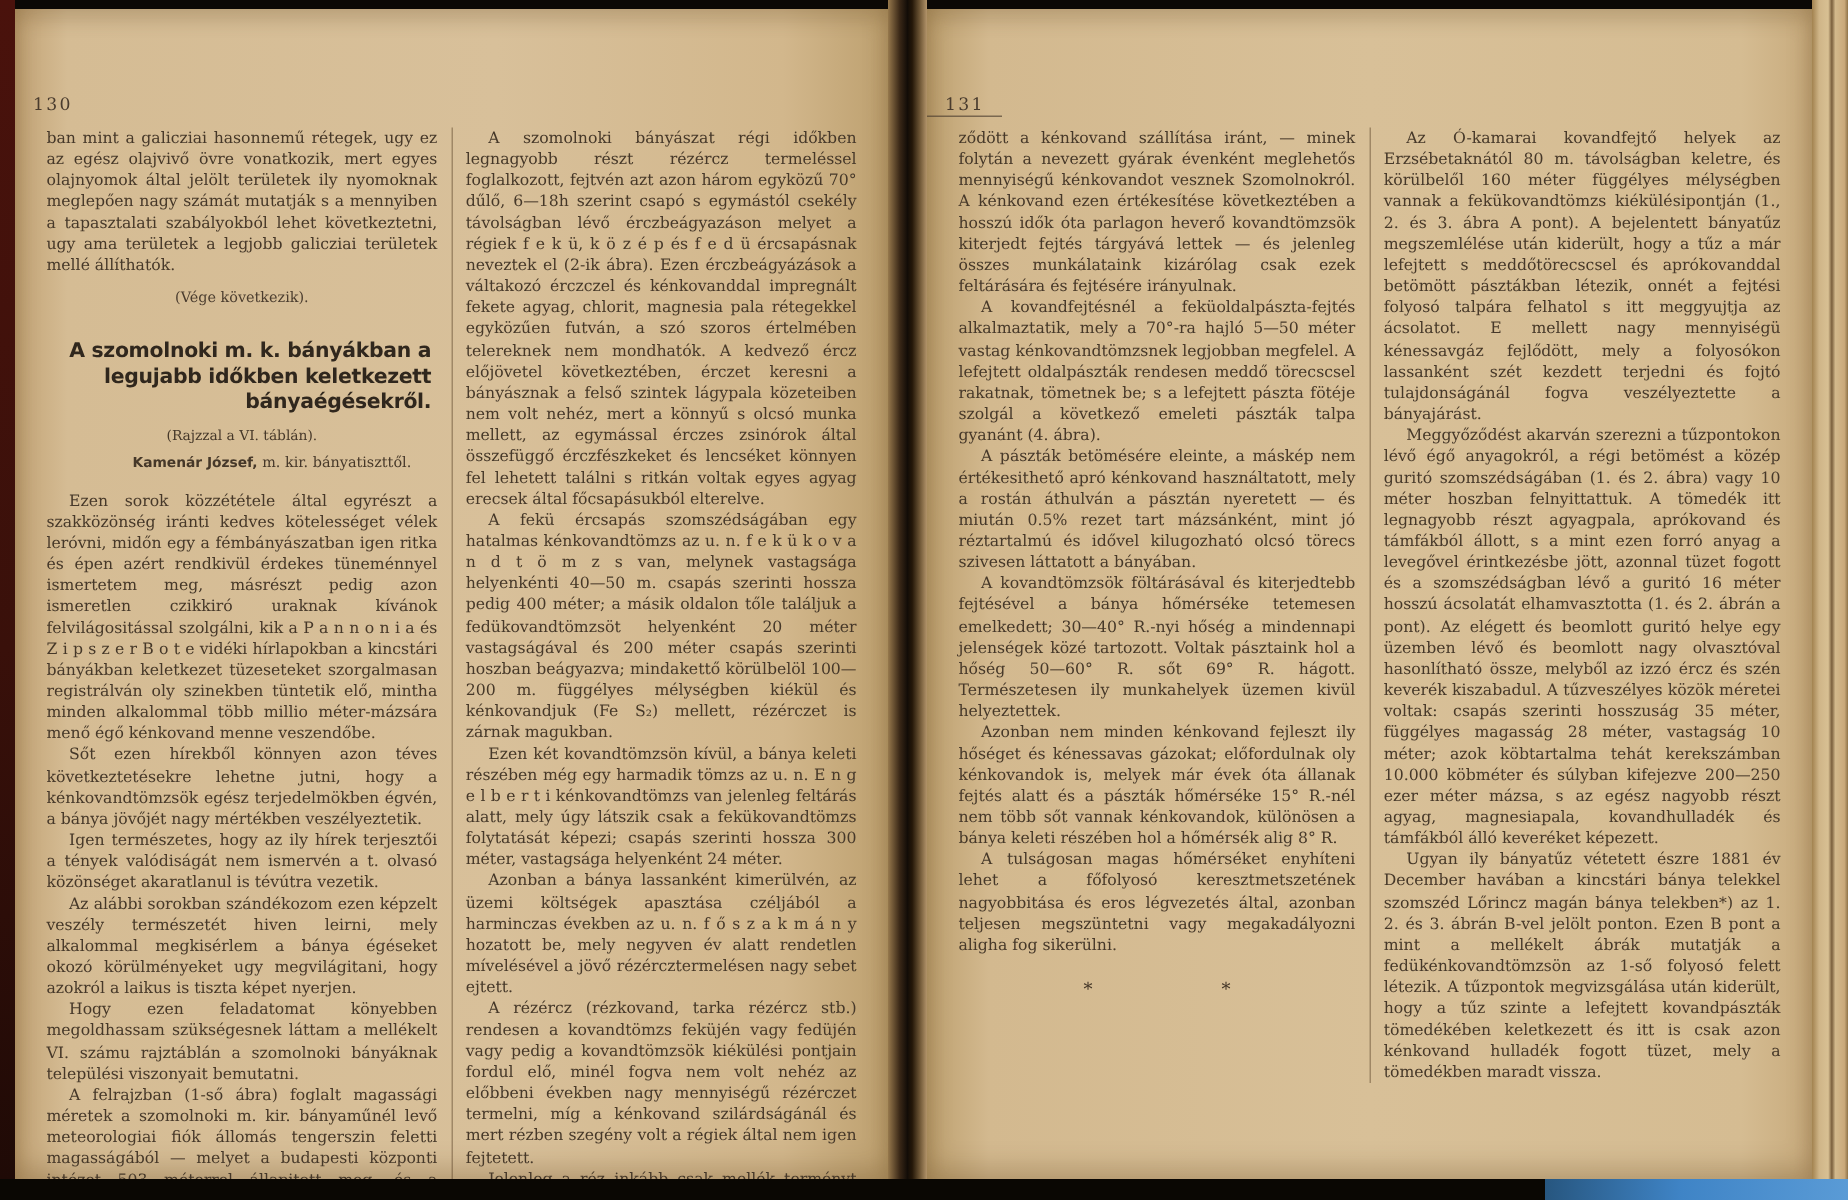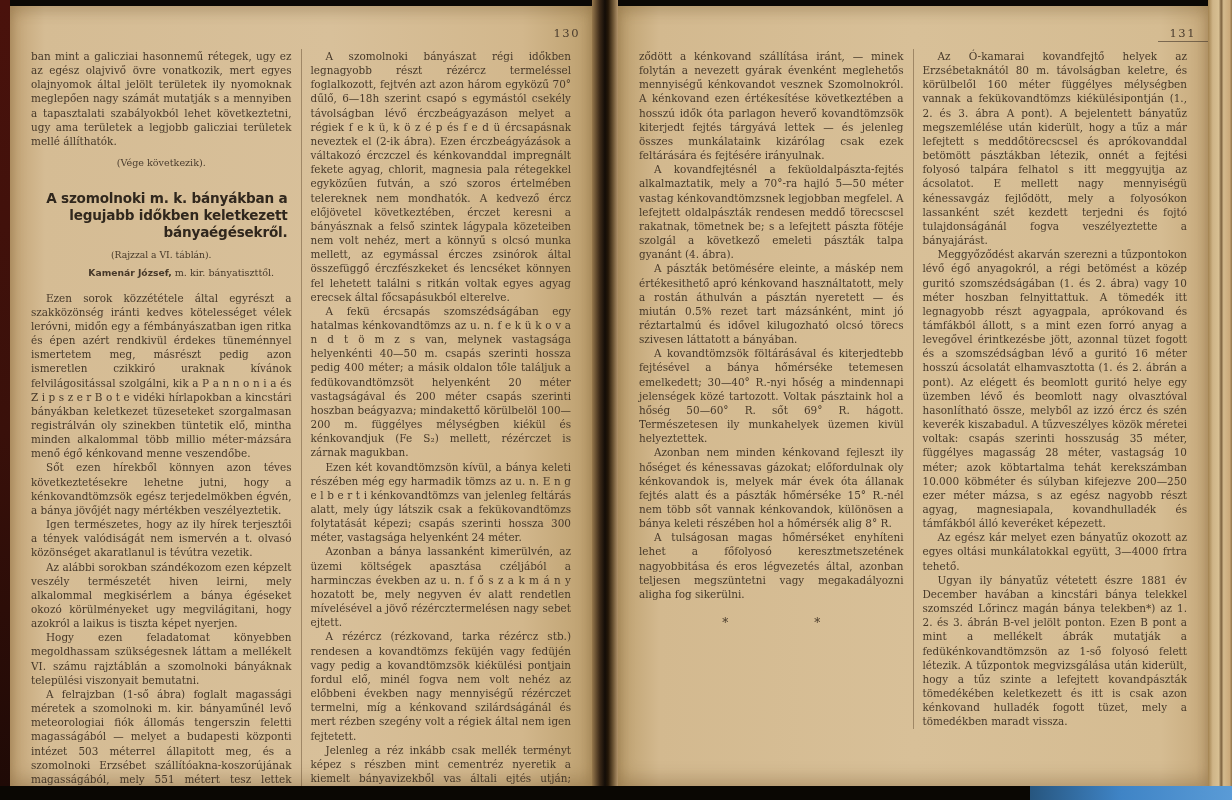--- a/index.html
+++ b/index.html
@@ -14,21 +14,21 @@
   .page-right{left:618px;width:590px;
         background:linear-gradient(90deg,#bda06f 0,#d3b98f 7%,#d8c098 50%,#d5bc92 92%,#c7aa7c 100%);
         box-shadow:inset 0 -8px 16px rgba(90,60,20,.25), inset 0 8px 12px rgba(90,60,20,.18);}
   .gutter{position:absolute;left:592px;top:0;width:26px;height:788px;
         background:linear-gradient(90deg,#96784c 0,#3a2817 30%,#120c07 50%,#241708 62%,#6f5736 82%,#b3946a 100%);}
   .fore-edge{position:absolute;left:1208px;top:0;width:24px;height:788px;
         background:linear-gradient(90deg,#a2824f 0,#cfb588 20%,#d8c093 45%,#7a5f3c 55%,#d3b98c 65%,#caa97a 90%,#8f7348 100%);}
   .bottom-dark{position:absolute;left:0;top:786px;width:1232px;height:14px;background:#0a0703;}
   .blue-corner{position:absolute;left:1030px;top:786px;width:202px;height:14px;
         background:linear-gradient(90deg,#27567f,#3f84c6 45%,#5a9bd6);}
-  .pagenum{text-align:right;padding-top:20px;font-size:11.5px;letter-spacing:1.5px;color:#4a3c2e;}
+  .pagenum{text-align:left;padding-top:56px;font-size:11.5px;letter-spacing:1.5px;color:#4a3c2e;}
   .pagenum span{padding:0 12px 1px;}
   .page-right .pagenum span{border-bottom:1px solid rgba(74,60,46,.65);}
   .cols{display:flex;margin-top:9px;padding:0 12px;}
   .col{flex:1;padding:0 9px;font-size:10.45px;line-height:14.15px;text-align:justify;}
   .col-b{border-left:1px solid rgba(90,66,40,.45);}
   p{margin:0;text-indent:15px;}
   p.noind{text-indent:0;}
   .vege{text-indent:0;text-align:center;font-size:9.6px;margin:8px 0 20px;color:#4a3c2e;}
   .title{font-family:"DejaVu Sans",sans-serif;font-weight:700;font-size:13.6px;line-height:17px;
          text-align:right;margin:0 4px 7px;color:#30271d;letter-spacing:-.2px;}
@@ -90,21 +90,20 @@
             <span>*</span>
             <span>*</span>
           </div>
 
         </div>
 
       </div>
       <div class="col col-b">
         <p>Az Ó-kamarai kovandfejtő helyek az Erzsébetaknától 80 m. távolságban keletre, és körülbelől 160 méter függélyes mélységben vannak a fekükovandtömzs kiékülésipontján (1., 2. és 3. ábra A pont). A bejelentett bányatűz megszemlélése után kiderült, hogy a tűz a már lefejtett s meddőtörecscsel és aprókovanddal betömött pásztákban létezik, onnét a fejtési folyosó talpára felhatol s itt meggyujtja az ácsolatot. E mellett nagy mennyiségü kénessavgáz fejlődött, mely a folyosókon lassanként szét kezdett terjedni és fojtó tulajdonságánál fogva veszélyeztette a bányajárást.</p>
         <p>Meggyőződést akarván szerezni a tűzpontokon lévő égő anyagokról, a régi betömést a közép guritó szomszédságában (1. és 2. ábra) vagy 10 méter hoszban felnyittattuk. A tömedék itt legnagyobb részt agyagpala, aprókovand és támfákból állott, s a mint ezen forró anyag a levegővel érintkezésbe jött, azonnal tüzet fogott és a szomszédságban lévő a guritó 16 méter hosszú ácsolatát elhamvasztotta (1. és 2. ábrán a pont). Az elégett és beomlott guritó helye egy üzemben lévő és beomlott nagy olvasztóval hasonlítható össze, melyből az izzó ércz és szén keverék kiszabadul. A tűzveszélyes közök méretei voltak: csapás szerinti hosszuság 35 méter, függélyes magasság 28 méter, vastagság 10 méter; azok köbtartalma tehát kerekszámban 10.000 köbméter és súlyban kifejezve 200—250 ezer méter mázsa, s az egész nagyobb részt agyag, magnesiapala, kovandhulladék és támfákból álló keveréket képezett.</p>
-        <p>Az egész kár melyet ezen bányatűz okozott az egyes oltási munkálatokkal együtt, 3—4000 frtra tehető.</p>
         <p>Ugyan ily bányatűz vétetett észre 1881 év December havában a kincstári bánya telekkel szomszéd Lőrincz magán bánya telekben*) az 1. 2. és 3. ábrán B-vel jelölt ponton. Ezen B pont a mint a mellékelt ábrák mutatják a fedükénkovandtömzsön az 1-ső folyosó felett létezik. A tűzpontok megvizsgálása után kiderült, hogy a tűz szinte a lefejtett kovandpászták tömedékében keletkezett és itt is csak azon kénkovand hulladék fogott tüzet, mely a tömedékben maradt vissza.</p>
 
       </div>
     </div>
   </div>
 
   <div class="fore-edge"></div>
   <div class="bottom-dark"></div>
   <div class="blue-corner"></div>
 </div>

